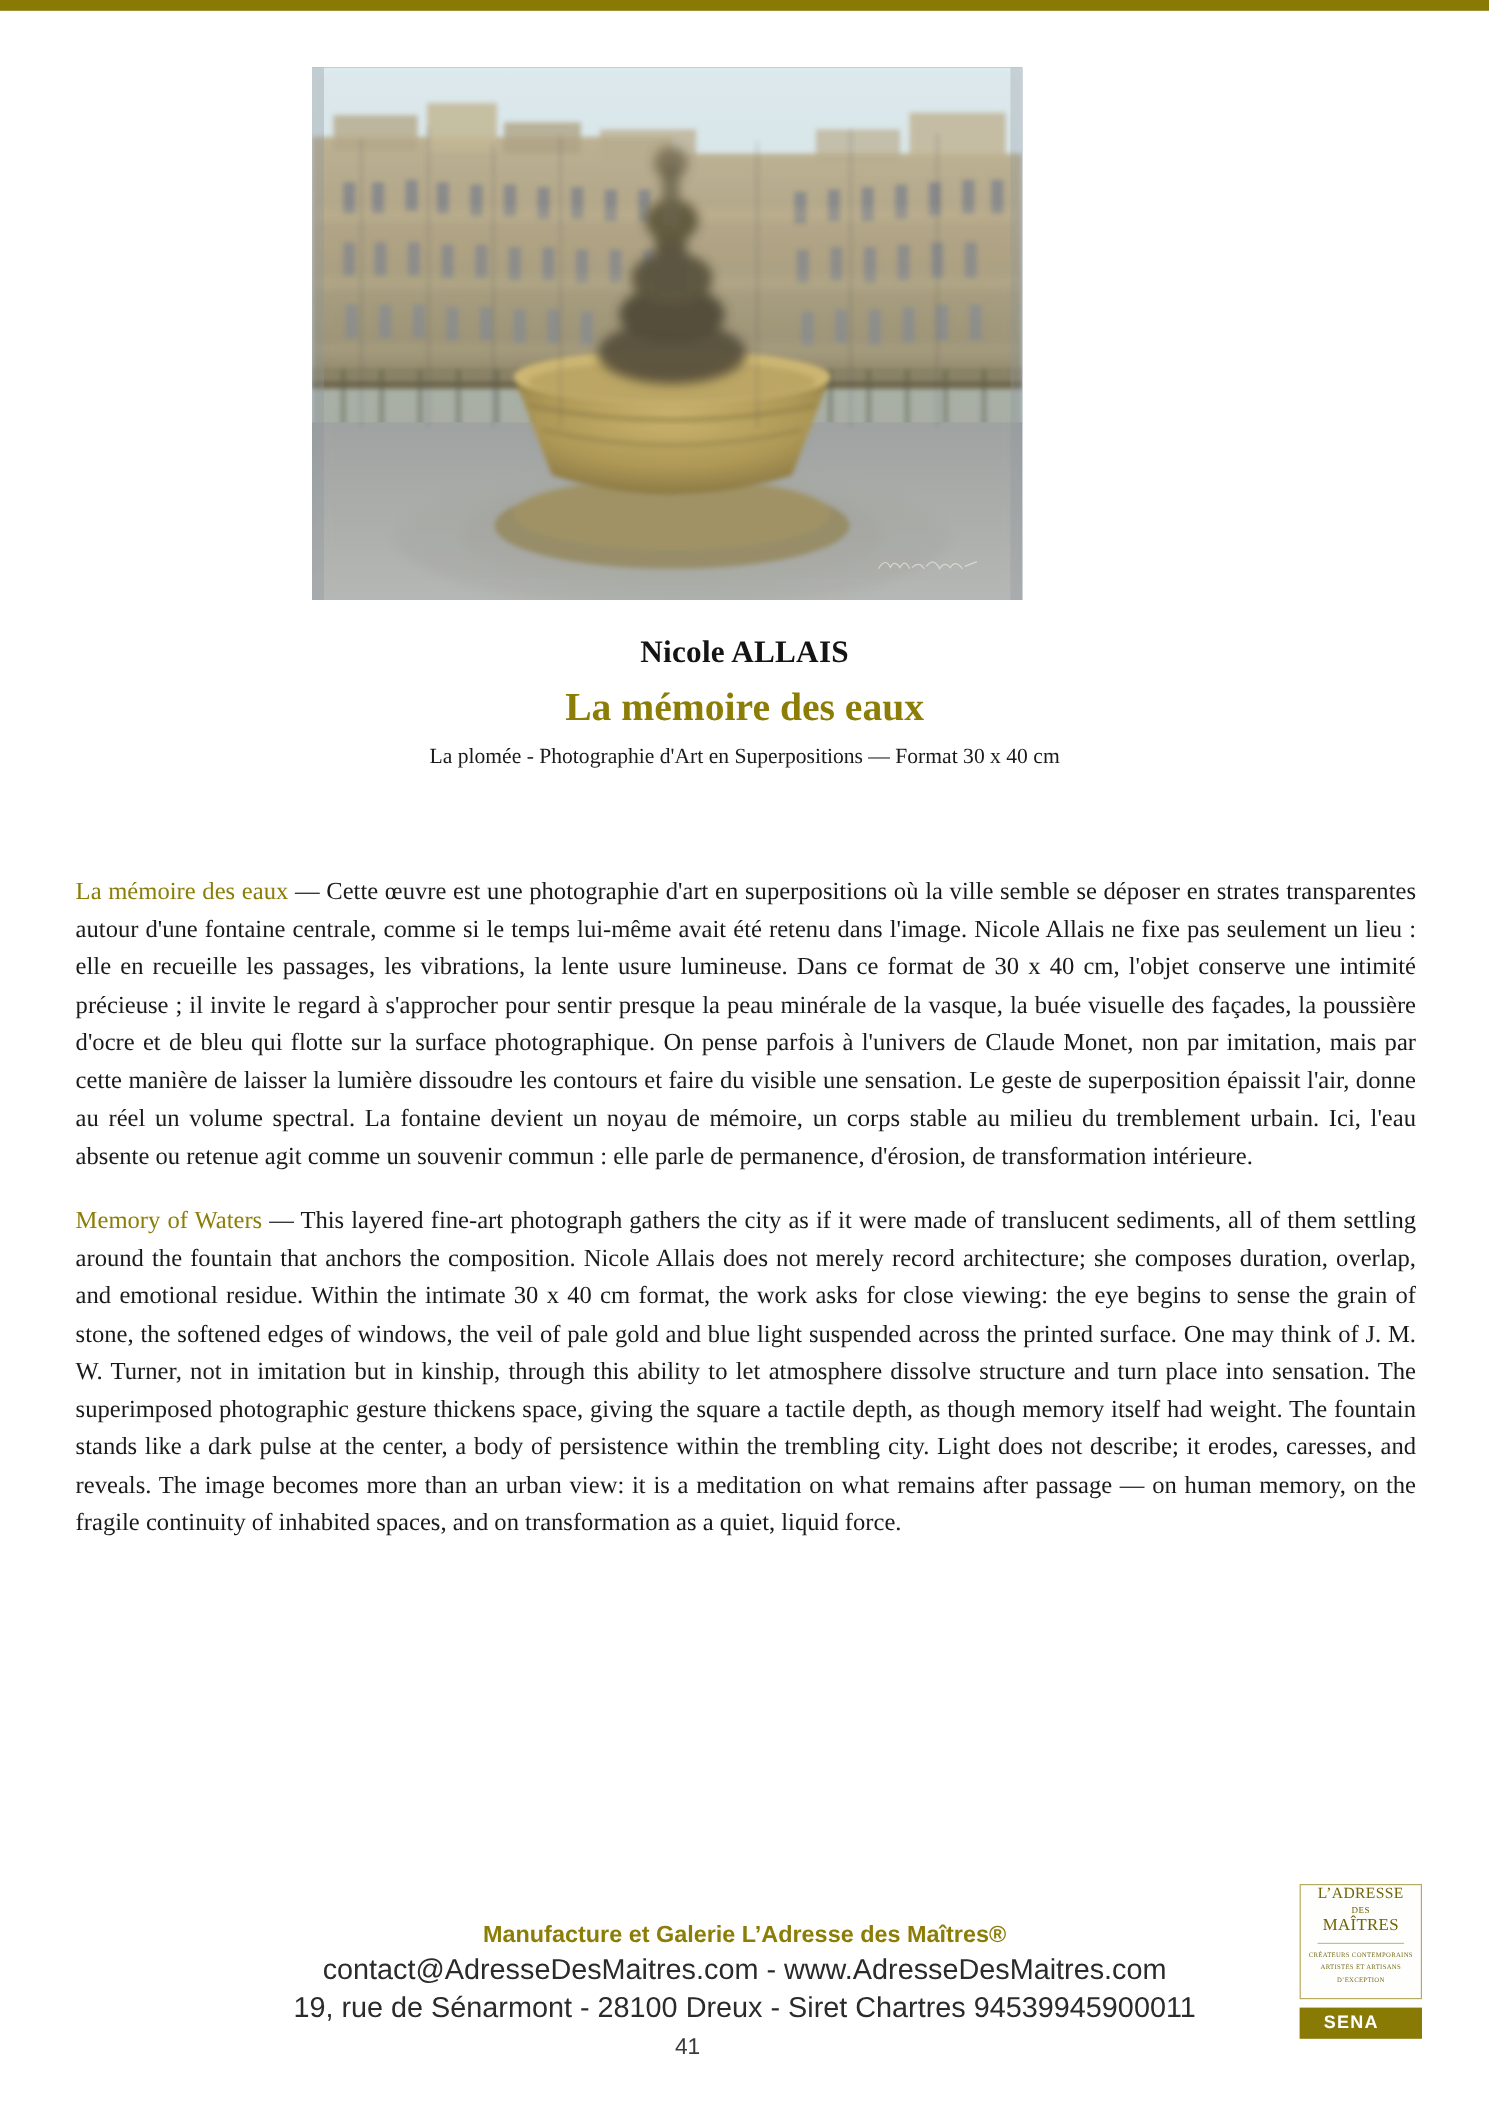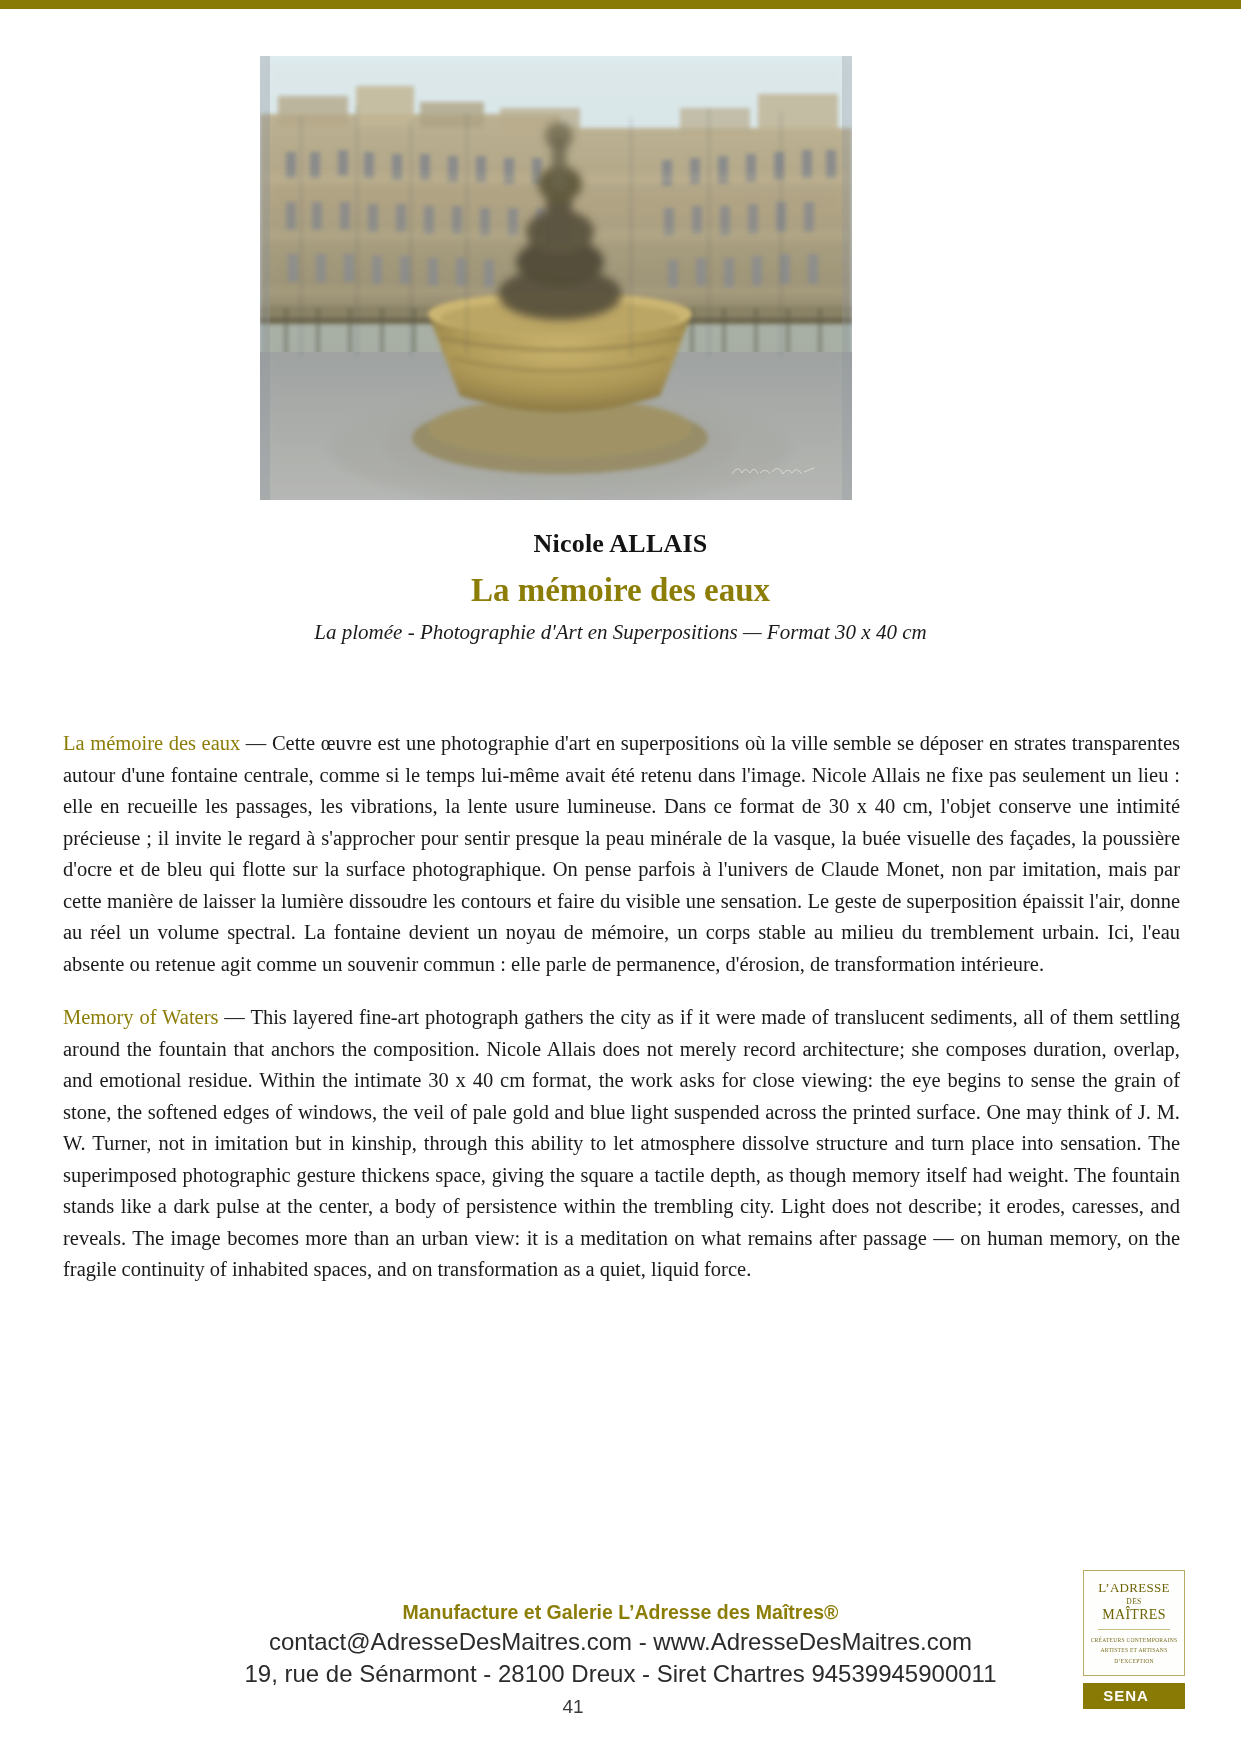--- a/index.html
+++ b/index.html
@@ -68,25 +68,24 @@
   .work-title {
     font-family: "Liberation Serif", serif;
     font-weight: bold;
     font-size: 33px;
     color: #8c7d07;
     margin: 10px 0 0 0;
     line-height: 1.2;
   }
   .work-subtitle {
     font-family: "Liberation Serif", serif;
-    font-size: 21px;
+    font-size: 18px;
     color: #1b1b1b;
     margin: 9px 0 0 0;
     line-height: 1.25;
-    font-style: italic;
   }
   .work-price {
     font-family: "Liberation Serif", serif;
     font-weight: bold;
     font-size: 23px;
     color: #8c7d07;
     margin: 6px 0 0 0;
     line-height: 1.25;
   }
 
@@ -147,21 +146,21 @@
   
   .logo-block {
     position: absolute;
     left: 1083px;
     top: 1570px;
     width: 102px;
   }
   .logo-card {
     border: 1px solid #b8ac63;
     background: #fefefd;
-    padding: 10px 6px 9px 6px;
+    padding: 0 6px 9px 6px;
     text-align: center;
   }
   .logo-l1 {
     font-family: "Liberation Serif", serif;
     font-size: 13px;
     color: #6f6406;
     letter-spacing: .3px;
     line-height: 1.12;
   }
   .logo-l2 {

